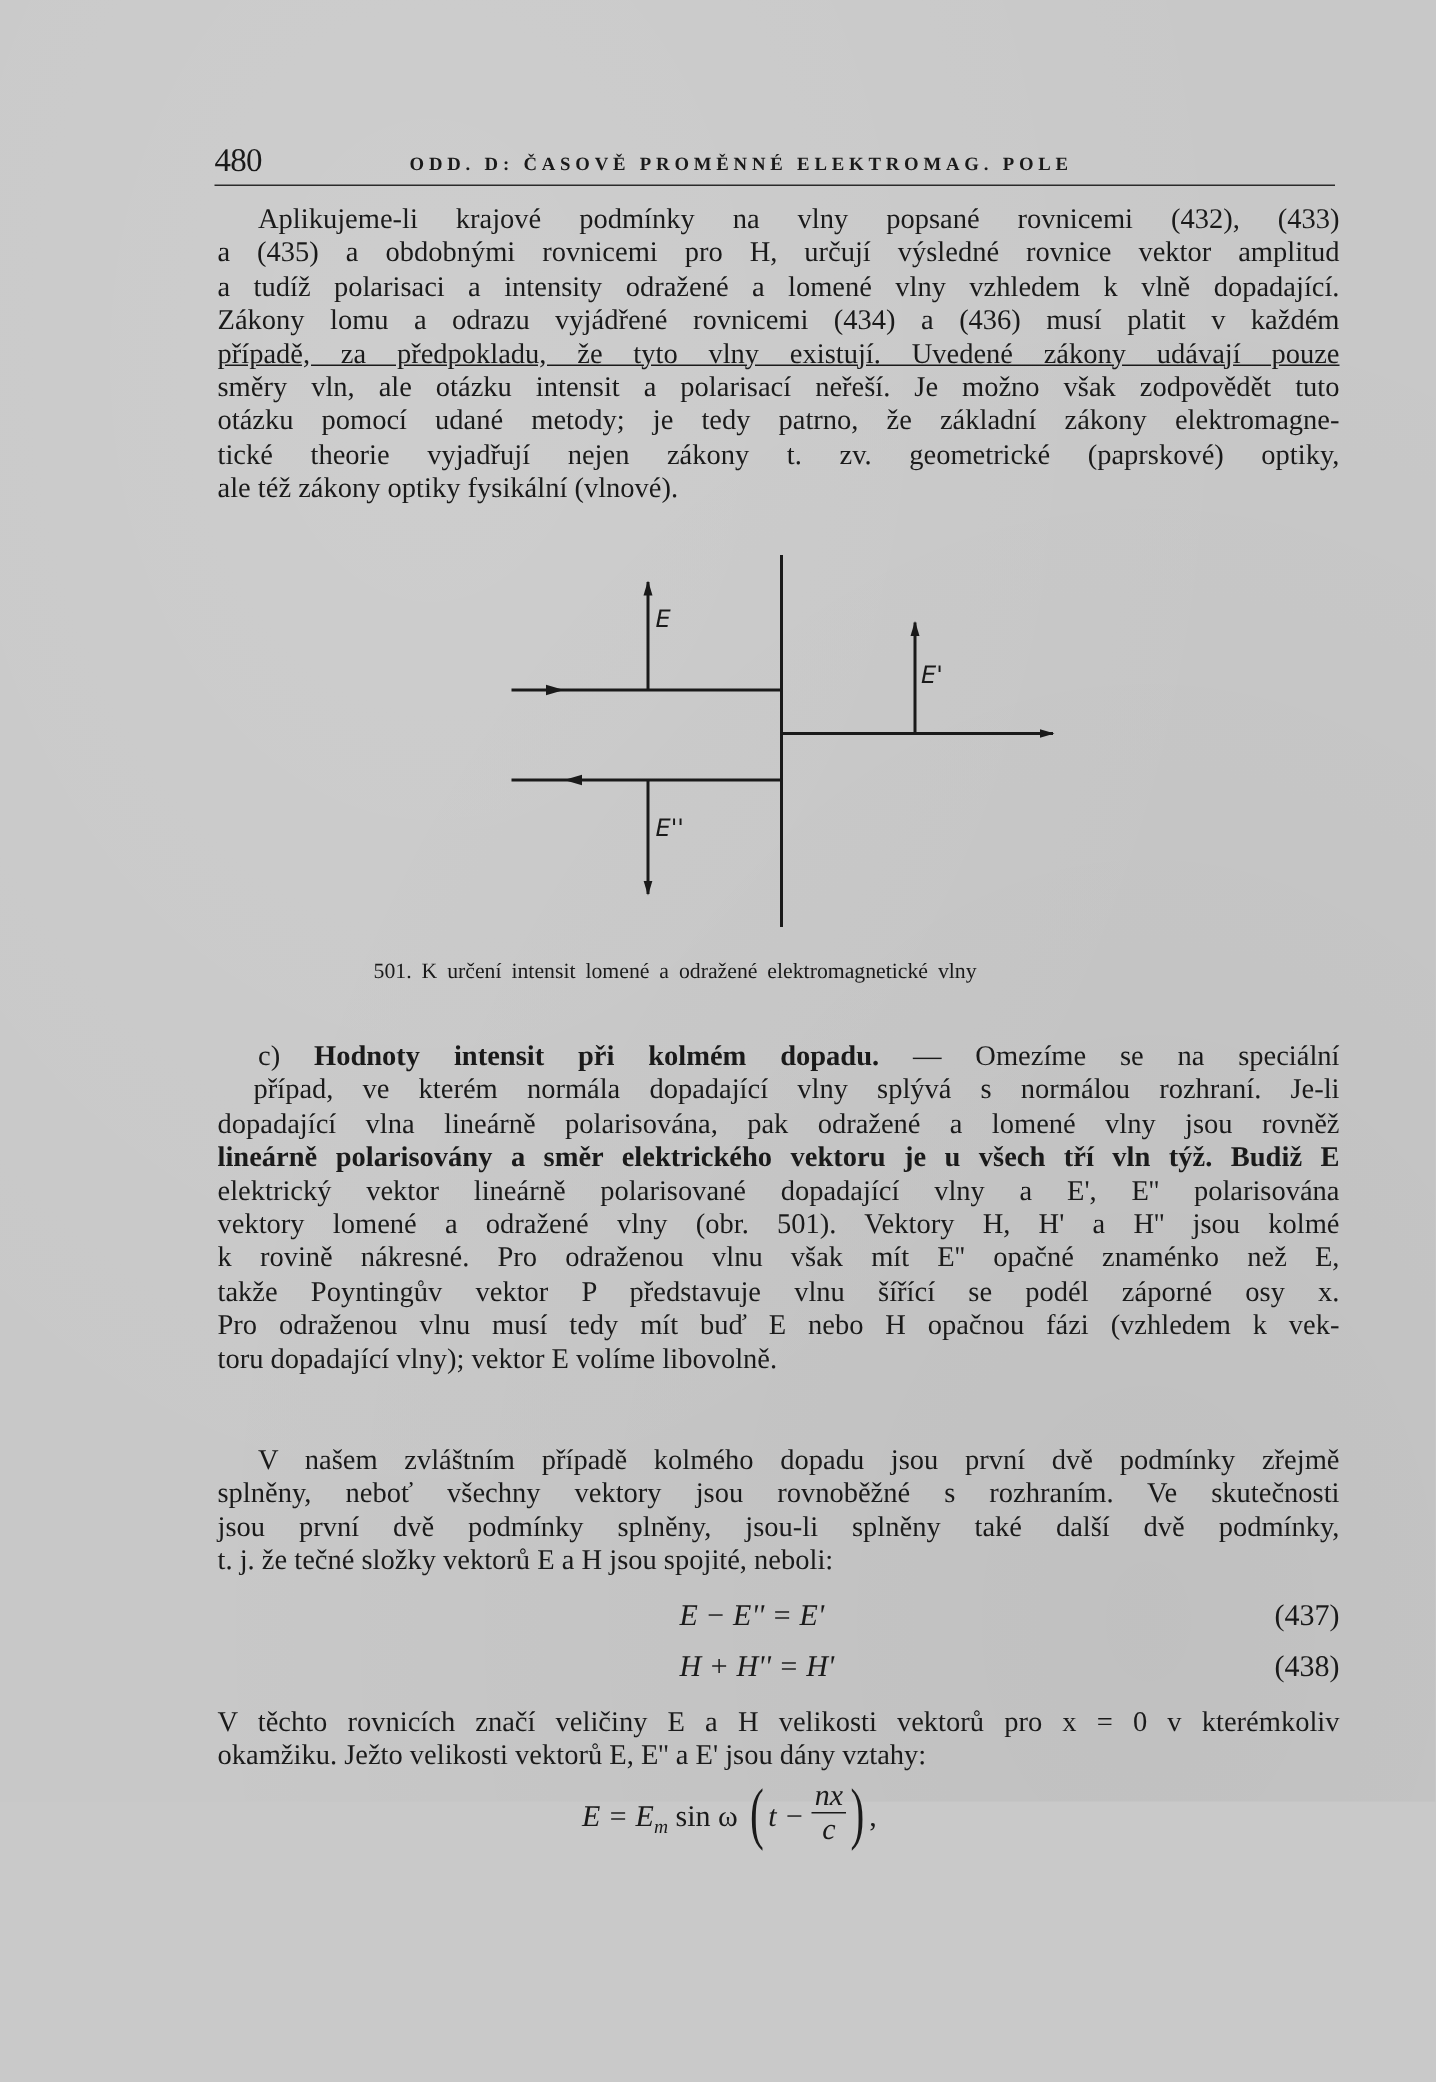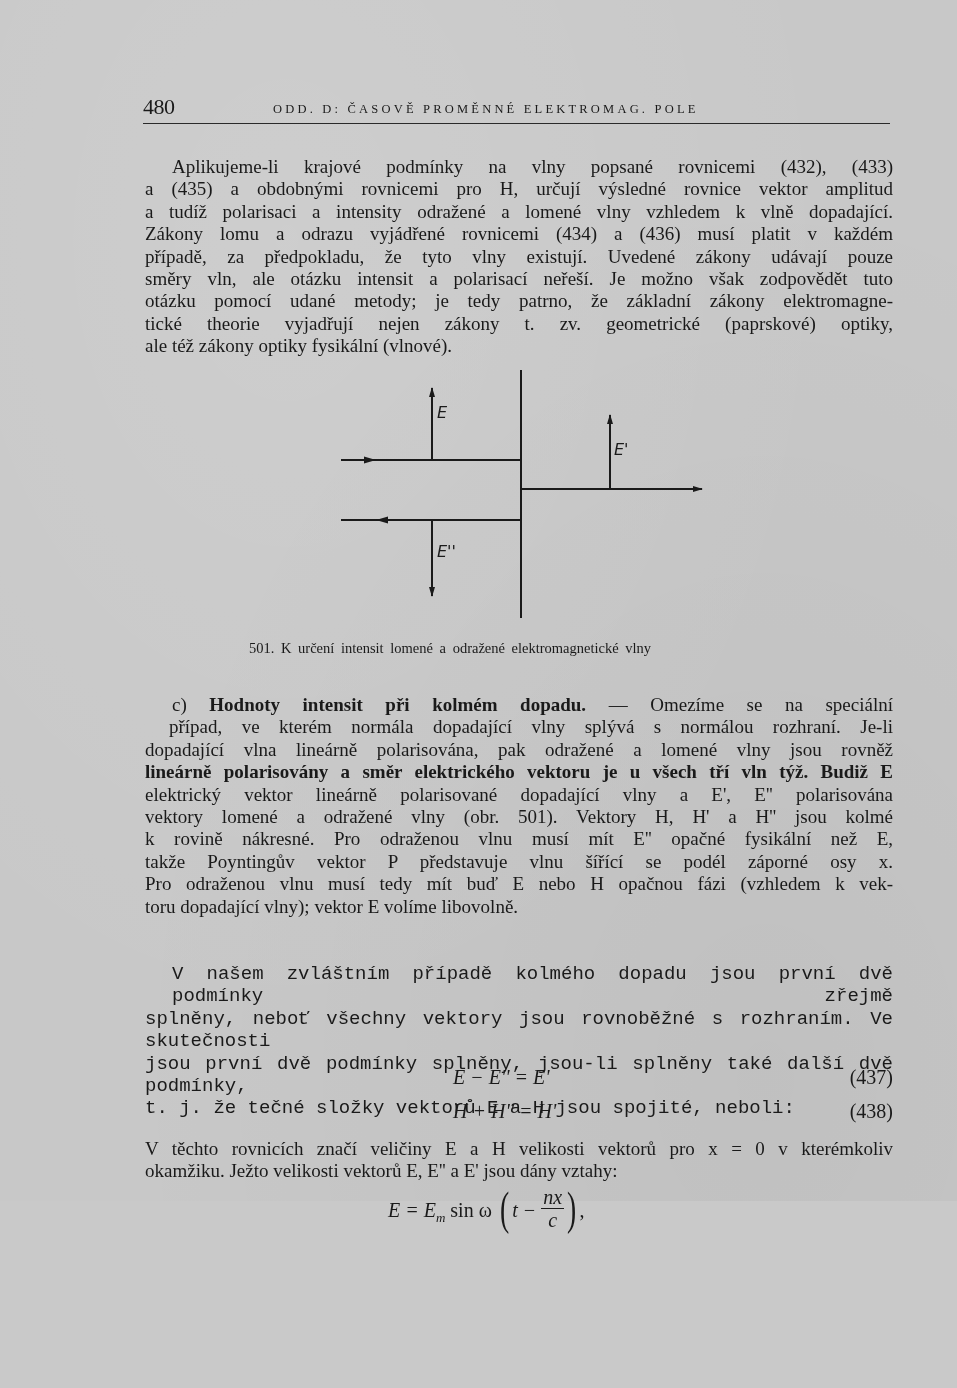--- a/index.html
+++ b/index.html
@@ -18,21 +18,21 @@
       #c8c8c8;
   }
   .running-head {
     position: absolute; left: 143px; top: 94px; width: 750px; height: 30px;
   }
   .page-number {
     position: absolute; left: 0; top: 0; font-size: 22px; letter-spacing: -0.5px;
   }
   .running-title {
     position: absolute; left: 130px; top: 8px;
-    font-size: 12.5px; letter-spacing: 3.2px; white-space: nowrap;
+    font-size: 12.5px; letter-spacing: 3.2px; white-space: nowrap; font-weight: bold;
   }
   .head-rule {
     position: absolute; left: 0; top: 29px; width: 747px; height: 0;
     border-top: 1.6px solid #2a2a2a;
   }
   .para {
     position: absolute; left: 145px; width: 748px;
     font-size: 19px; line-height: 22.4px; text-align: justify;
     margin: 0;
   }
@@ -64,26 +64,26 @@
 <body>
 
 <div class="page">
 
   <div class="running-head">
     <span class="page-number">480</span>
     <span class="running-title">ODD. D: ČASOVĚ PROMĚNNÉ ELEKTROMAG. POLE</span>
     <div class="head-rule"></div>
   </div>
 
-  <div class="para" style="top:156px;">
+  <div class="para" style="top:136px;">
     <div style="padding-left: 27px; text-align: justify; text-align-last: justify;">Aplikujeme-li krajové podmínky na vlny popsané rovnicemi (432), (433)</div>
     <div style="text-align: justify; text-align-last: justify;">a (435) a obdobnými rovnicemi pro H, určují výsledné rovnice vektor amplitud</div>
     <div style="text-align: justify; text-align-last: justify;">a tudíž polarisaci a intensity odražené a lomené vlny vzhledem k vlně dopadající.</div>
     <div style="text-align: justify; text-align-last: justify;">Zákony lomu a odrazu vyjádřené rovnicemi (434) a (436) musí platit v každém</div>
-    <div style="text-align: justify; text-align-last: justify;">případě, za předpokladu, že tyto vlny existují. Uvedené zákony udávají pouze</div>
+    <div style="text-align: justify; text-align-last: justify; text-decoration: underline;">případě, za předpokladu, že tyto vlny existují. Uvedené zákony udávají pouze</div>
     <div style="text-align: justify; text-align-last: justify;">směry vln, ale otázku intensit a polarisací neřeší. Je možno však zodpovědět tuto</div>
     <div style="text-align: justify; text-align-last: justify;">otázku pomocí udané metody; je tedy patrno, že základní zákony elektromagne-</div>
     <div style="text-align: justify; text-align-last: justify;">tické theorie vyjadřují nejen zákony t. zv. geometrické (paprskové) optiky,</div>
     <div>ale též zákony optiky fysikální (vlnové).</div>
   </div>
 
   <div class="figure">
     <svg viewBox="0 0 390 250">
       <defs>
         <marker id="ah" markerWidth="10" markerHeight="8" refX="9" refY="4" orient="auto" markerUnits="userSpaceOnUse">
@@ -111,28 +111,28 @@
       <span>c)</span>
       <span class="bold-head">Hodnoty intensit při kolmém dopadu.</span>
       <span>—</span>
       <span>Omezíme se na speciální</span>
     </div>
     <div style="text-align: justify; text-align-last: justify; margin-left: 24px;">případ, ve kterém normála dopadající vlny splývá s normálou rozhraní. Je-li</div>
     <div style="text-align: justify; text-align-last: justify;">dopadající vlna lineárně polarisována, pak odražené a lomené vlny jsou rovněž</div>
     <div style="text-align: justify; text-align-last: justify; font-weight: bold;">lineárně polarisovány a směr elektrického vektoru je u všech tří vln týž. Budiž E</div>
     <div style="text-align: justify; text-align-last: justify;">elektrický vektor lineárně polarisované dopadající vlny a E', E'' polarisována</div>
     <div style="text-align: justify; text-align-last: justify;">vektory lomené a odražené vlny (obr. 501). Vektory H, H' a H'' jsou kolmé</div>
-    <div style="text-align: justify; text-align-last: justify;">k rovině nákresné. Pro odraženou vlnu musí mít E'' opačné fysikální než E,</div>
+    <div style="text-align: justify; text-align-last: justify;">k rovině nákresné. Pro odraženou vlnu však mít E'' opačné znaménko než E,</div>
     <div style="text-align: justify; text-align-last: justify;">takže Poyntingův vektor P představuje vlnu šířící se podél záporné osy x.</div>
     <div style="text-align: justify; text-align-last: justify;">Pro odraženou vlnu musí tedy mít buď E nebo H opačnou fázi (vzhledem k vek-</div>
     <div>toru dopadající vlny); vektor E volíme libovolně.</div>
   </div>
 
 
-  <div class="para" style="top:963px;font-family:Liberation Mono, monospace;">
+  <div class="para" style="top:963px;">
     <div style="padding-left: 27px; text-align: justify; text-align-last: justify;">V našem zvláštním případě kolmého dopadu jsou první dvě podmínky zřejmě</div>
     <div style="text-align: justify; text-align-last: justify;">splněny, neboť všechny vektory jsou rovnoběžné s rozhraním. Ve skutečnosti</div>
     <div style="text-align: justify; text-align-last: justify;">jsou první dvě podmínky splněny, jsou-li splněny také další dvě podmínky,</div>
     <div>t. j. že tečné složky vektorů E a H jsou spojité, neboli:</div>
   </div>
 
   <div class="eq-line" style="top:1066px;">
     <span class="expr">E − E'' = E'</span>
     <span class="eqno">(437)</span>
   </div>

